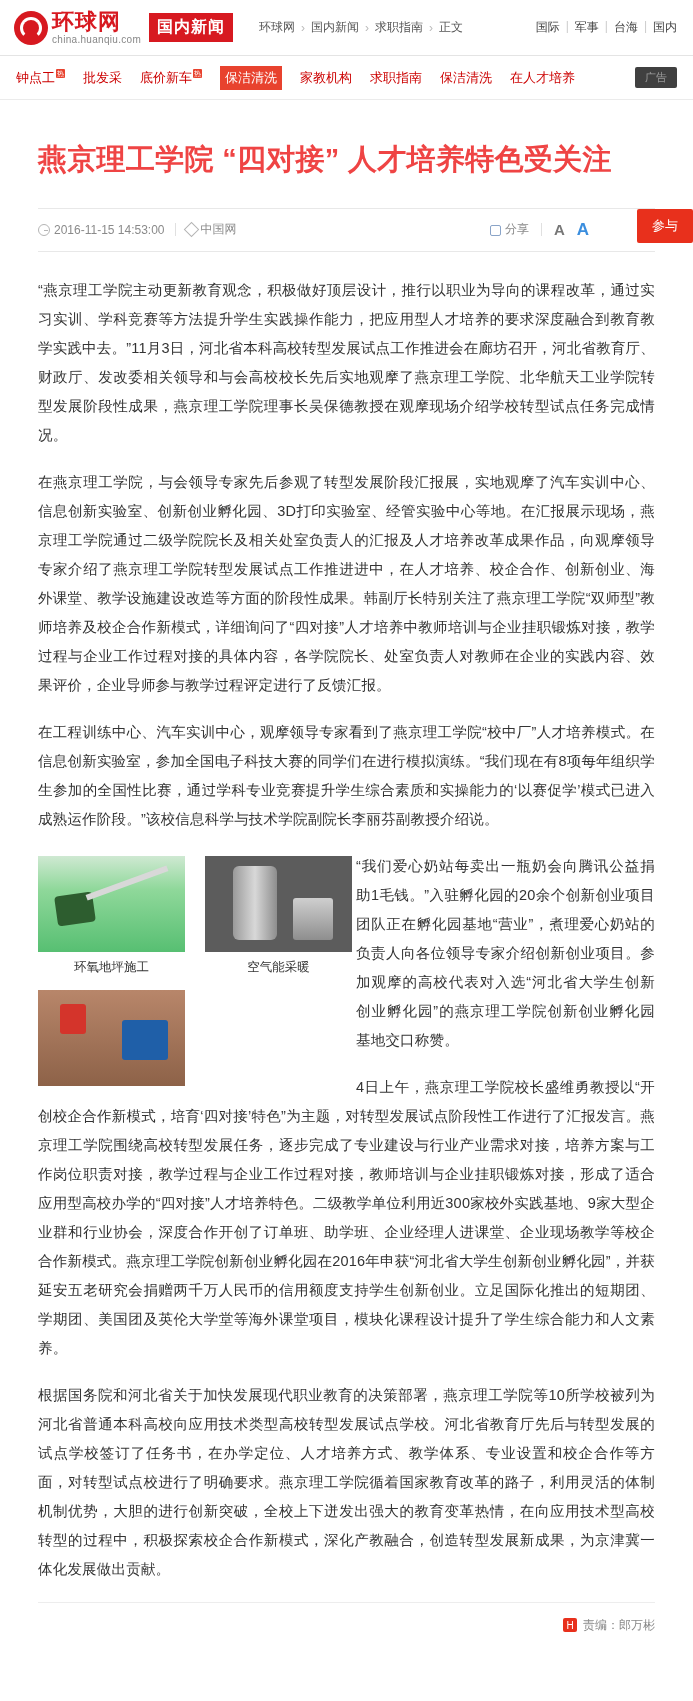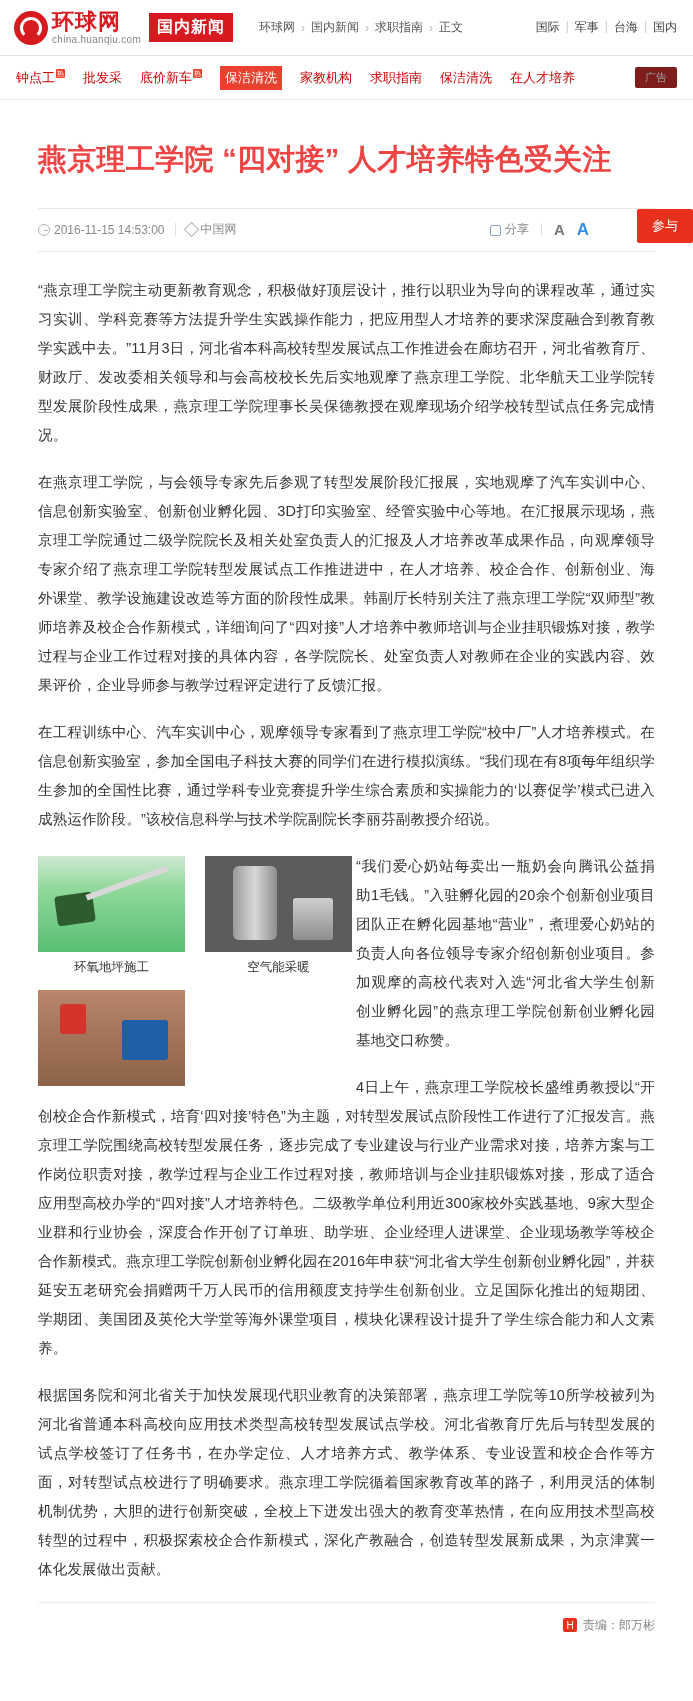--- a/index.html
+++ b/index.html
@@ -124,21 +124,21 @@
     color: #fff;
     font-size: 7px;
     line-height: 9px;
     padding: 0 1px;
     border-radius: 1px;
     vertical-align: super;
     margin-left: 1px;
   }
   .ad-tag {
     margin-left: auto;
-    background: #7f1d1d;
+    background: #404040;
     color: #999;
     font-size: 11px;
     padding: 3px 10px;
     border-radius: 2px;
   }
 
   
   .article {
     padding: 0 38px;
   }

